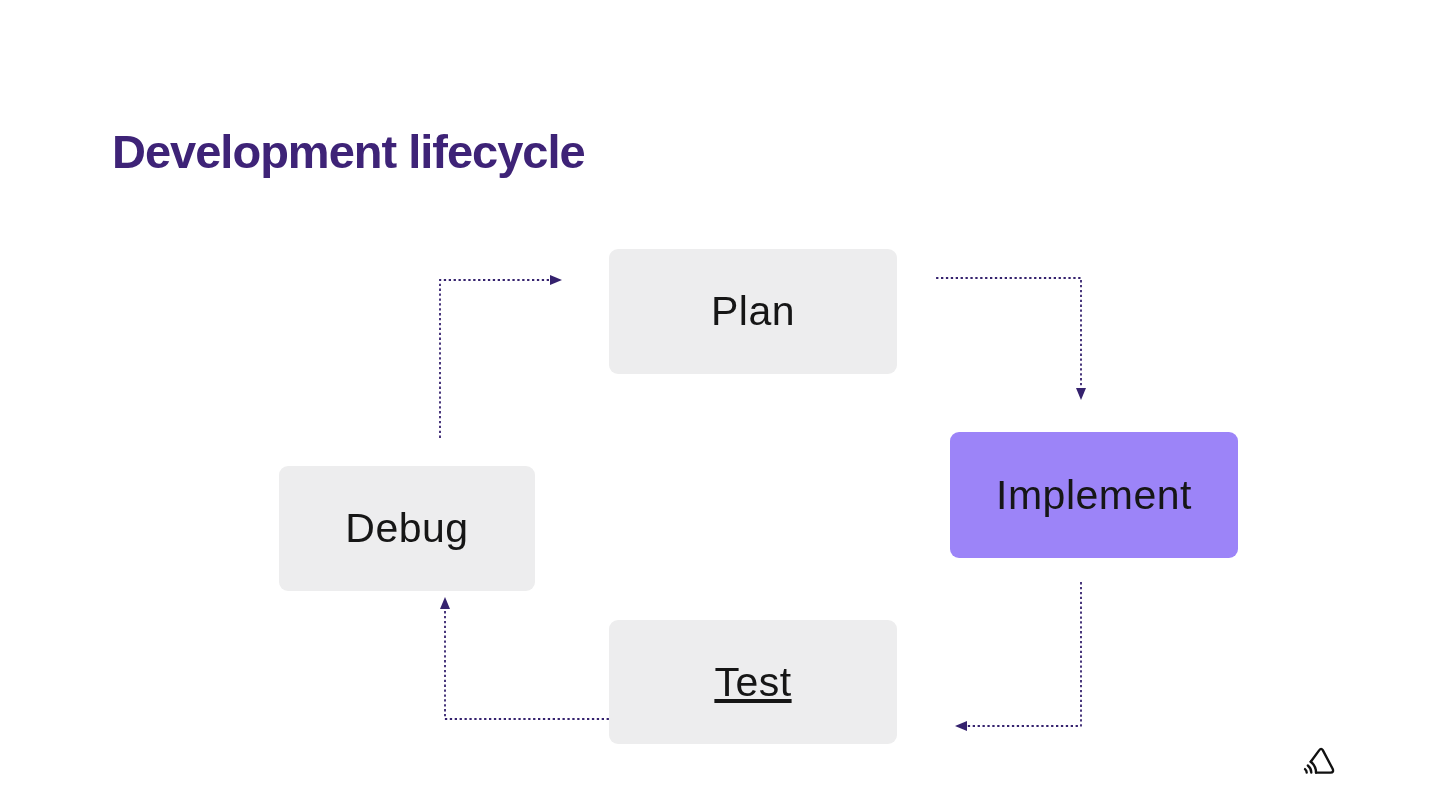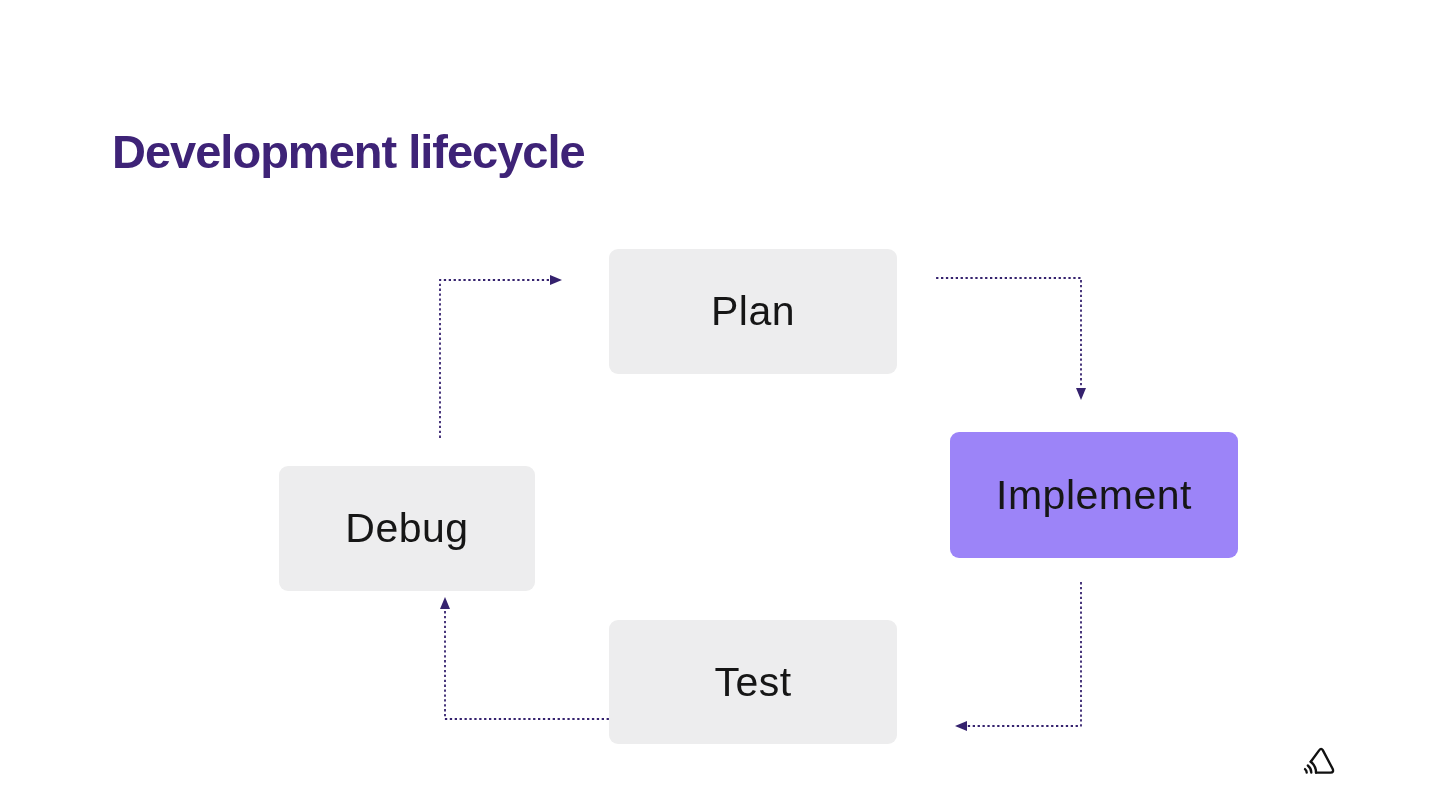--- a/index.html
+++ b/index.html
@@ -41,21 +41,21 @@
     font-size: 41px;
     font-weight: 400;
     color: var(--node-text);
     letter-spacing: 0.5px;
   }
   .node.gray   { background: var(--node-gray); }
   .node.purple { background: var(--node-purple); }
   .node-plan      { left: 609px; top: 249px; width: 288px; height: 125px; }
   .node-implement { left: 950px; top: 432px; width: 288px; height: 126px; }
   .node-debug     { left: 279px; top: 439px; width: 256px; height: 125px; margin-top: 27px; }
-  .node-test      { left: 609px; top: 620px; width: 288px; height: 124px; }
+  .node-test      { left: 609px; top: 620px; width: 288px; height: 124px; text-decoration: underline; }
   .edges-layer {
     position: absolute;
     left: 0; top: 0;
     width: 1440px; height: 810px;
     pointer-events: none;
   }
   .edge {
     fill: none;
     stroke: var(--arrow);
     stroke-width: 1.8;

